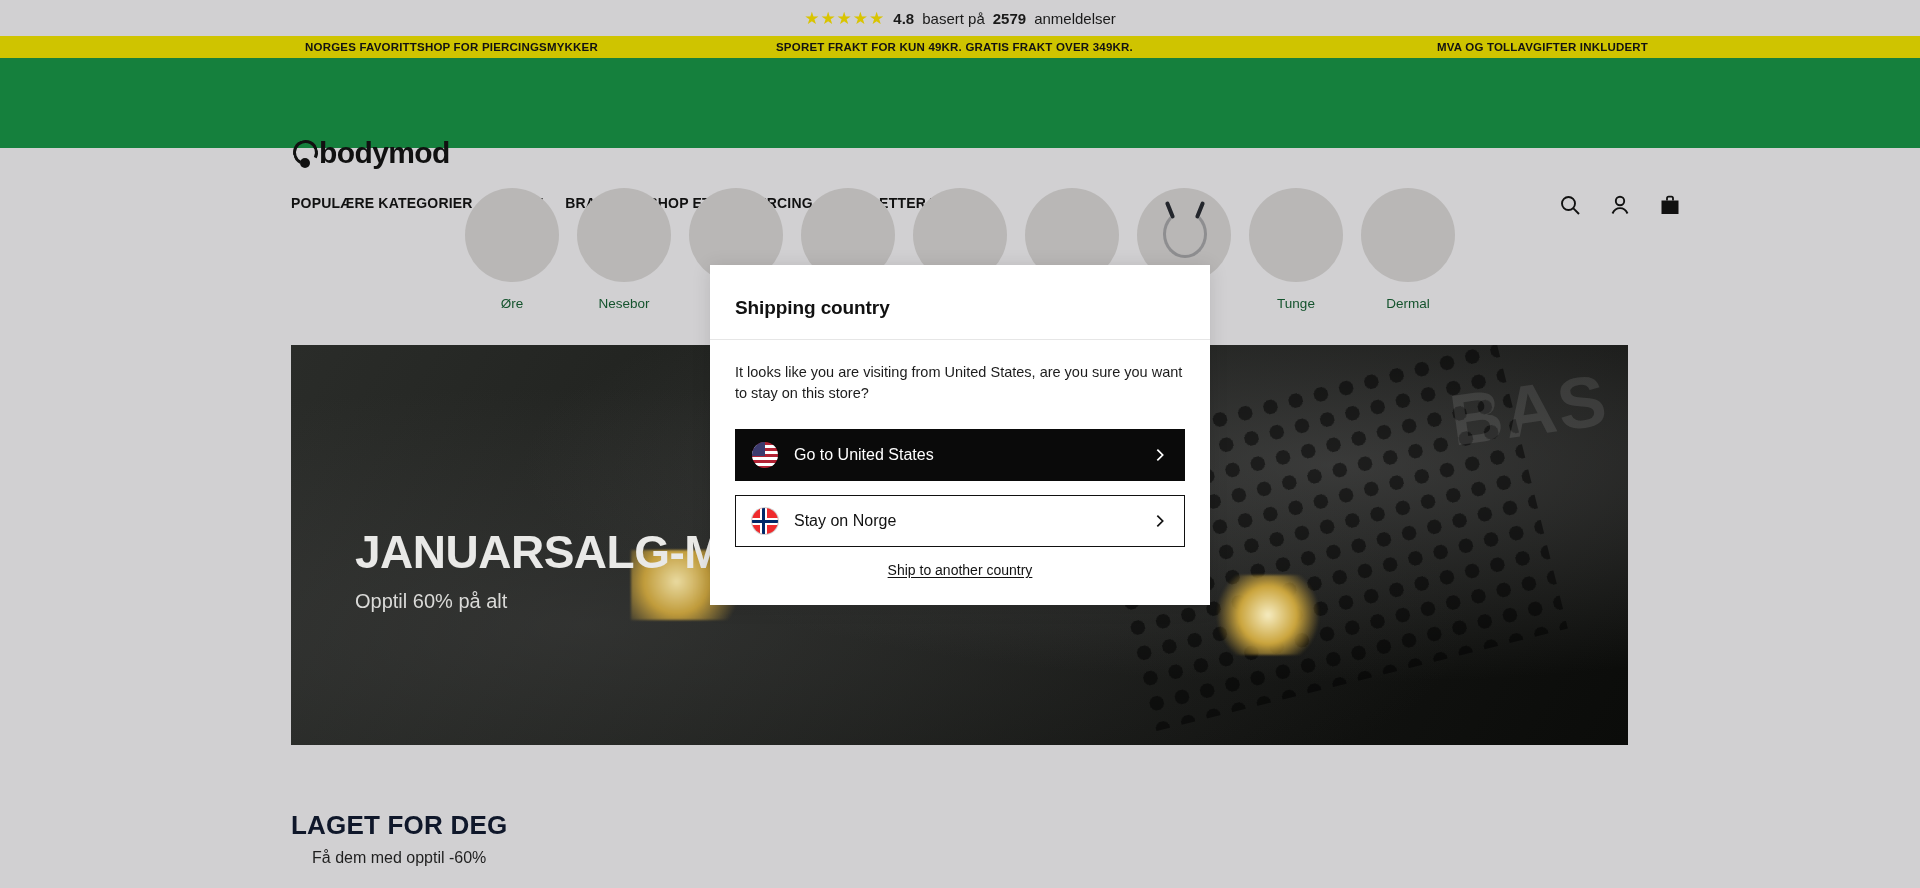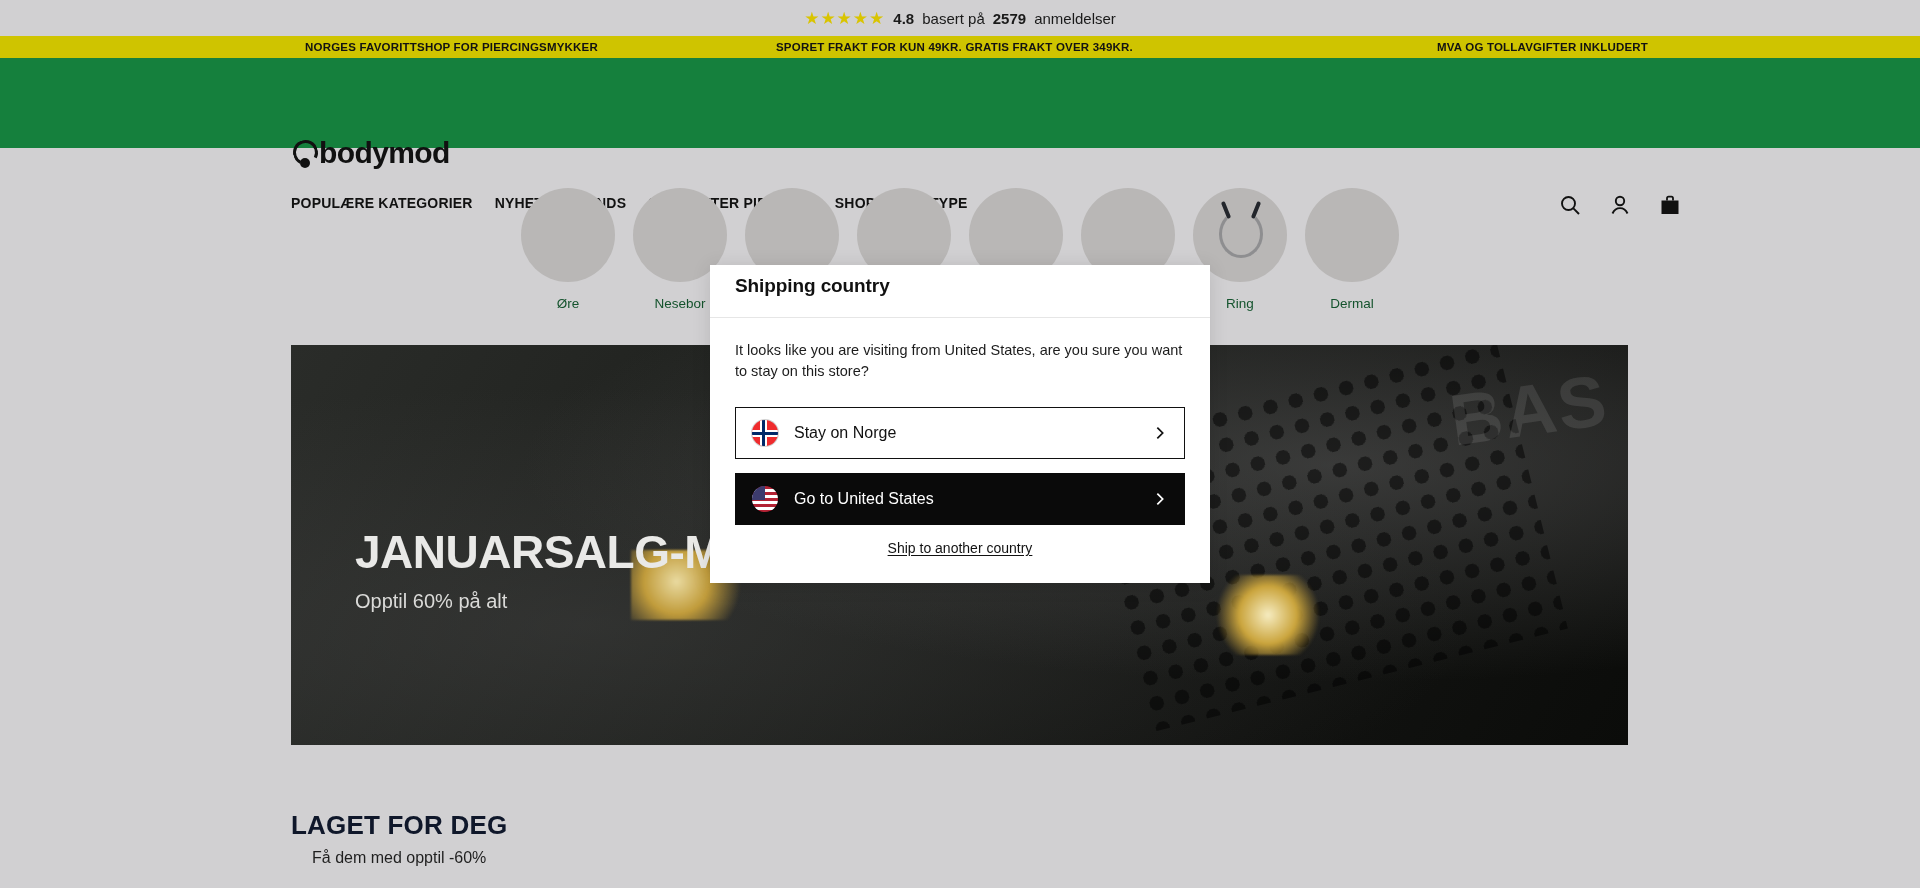--- a/index.html
+++ b/index.html
@@ -143,21 +143,21 @@
   .sect { position:absolute; left:291px; top:810px; }
   .sect h2 { margin:0; font-size:26px; font-weight:800; letter-spacing:.2px; color:#0f172a; }
   .sect p  { margin:8px 0 0 0; font-size:16px; color:#1f1f1f;text-align:center; }
 
   
   .overlay { position:absolute; inset:0; }
   .modal {
     position:absolute; left:710px; top:265px; width:500px;
     background:#fff; box-shadow: 0 2px 18px rgba(0,0,0,.12);
   }
-  .modal-head { padding:10px 25px 20px 25px; border-bottom:1px solid #e6e6e6; }
+  .modal-head { padding:32px 25px 20px 25px; border-bottom:1px solid #e6e6e6; }
   .modal-title { font-size:19px; font-weight:700; color:#111; letter-spacing:-.1px; }
   .modal-body { padding:22px 25px 26px 25px; }
   .modal-desc { font-size:14.5px; line-height:1.42; color:#1c1c1c; margin:0 0 26px 0; }
 
   .cbtn {
     display:flex; align-items:center; width:450px; height:52px; padding:0 16px;
     border:1px solid #111; background:#fff; margin-bottom:14px; cursor:pointer;
   }
   .cbtn.dark { background:#0a0a0a; border-color:#0a0a0a; color:#fff; }
   .cbtn .flag { width:26px; height:26px; border-radius:50%; overflow:hidden; position:relative; flex:0 0 auto;
@@ -270,20 +270,26 @@
         </span>
       <span class="lbl">Bryst</span>
     </div>
     <div class="cat">
       <span class="thumb t-ring">
           <span class="ringart"></span>
         </span>
       <span class="lbl">Ring</span>
     </div>
     <div class="cat">
+      <span class="thumb t-tunge">
+          <i></i>
+        </span>
+      <span class="lbl">Tunge</span>
+    </div>
+    <div class="cat">
       <span class="thumb t-derm">
           <i></i>
         </span>
       <span class="lbl">Dermal</span>
     </div>
   </div>
 
   <div class="hero">
     <span class="dots"></span>
     <span class="gold"></span>
@@ -298,42 +304,42 @@
     <p>Få dem med opptil -60%</p>
   </div>
 
   <div class="overlay">
     <div class="modal">
       <div class="modal-head">
         <div class="modal-title">Shipping country</div>
       </div>
       <div class="modal-body">
         <p class="modal-desc">It looks like you are visiting from United States, are you sure you want to stay on this store?</p>
+
+        <div class="cbtn dark">
+          <span class="flag fl-us">
+              <i></i>
+            </span>
+          <span class="lab">Go to United States</span>
+          <svg class="arrow" viewBox="0 0 24 24" fill="none" stroke="#fff" stroke-width="2.6">
+            <polyline points="8,4 16,12 8,20"></polyline>
+          </svg>
+        </div>
 
         <div class="cbtn">
           <span class="flag fl-no">
               <i></i>
               <u></u>
             </span>
           <span class="lab">Stay on Norge</span>
           <svg class="arrow" viewBox="0 0 24 24" fill="none" stroke="#111" stroke-width="2.6">
             <polyline points="8,4 16,12 8,20"></polyline>
           </svg>
         </div>
 
-        <div class="cbtn dark">
-          <span class="flag fl-us">
-              <i></i>
-            </span>
-          <span class="lab">Go to United States</span>
-          <svg class="arrow" viewBox="0 0 24 24" fill="none" stroke="#fff" stroke-width="2.6">
-            <polyline points="8,4 16,12 8,20"></polyline>
-          </svg>
-        </div>
-
         <div class="ship-link">
           <a href="#">Ship to another country</a>
         </div>
       </div>
     </div>
   </div>
 
 </div>
 
 </body></html>

